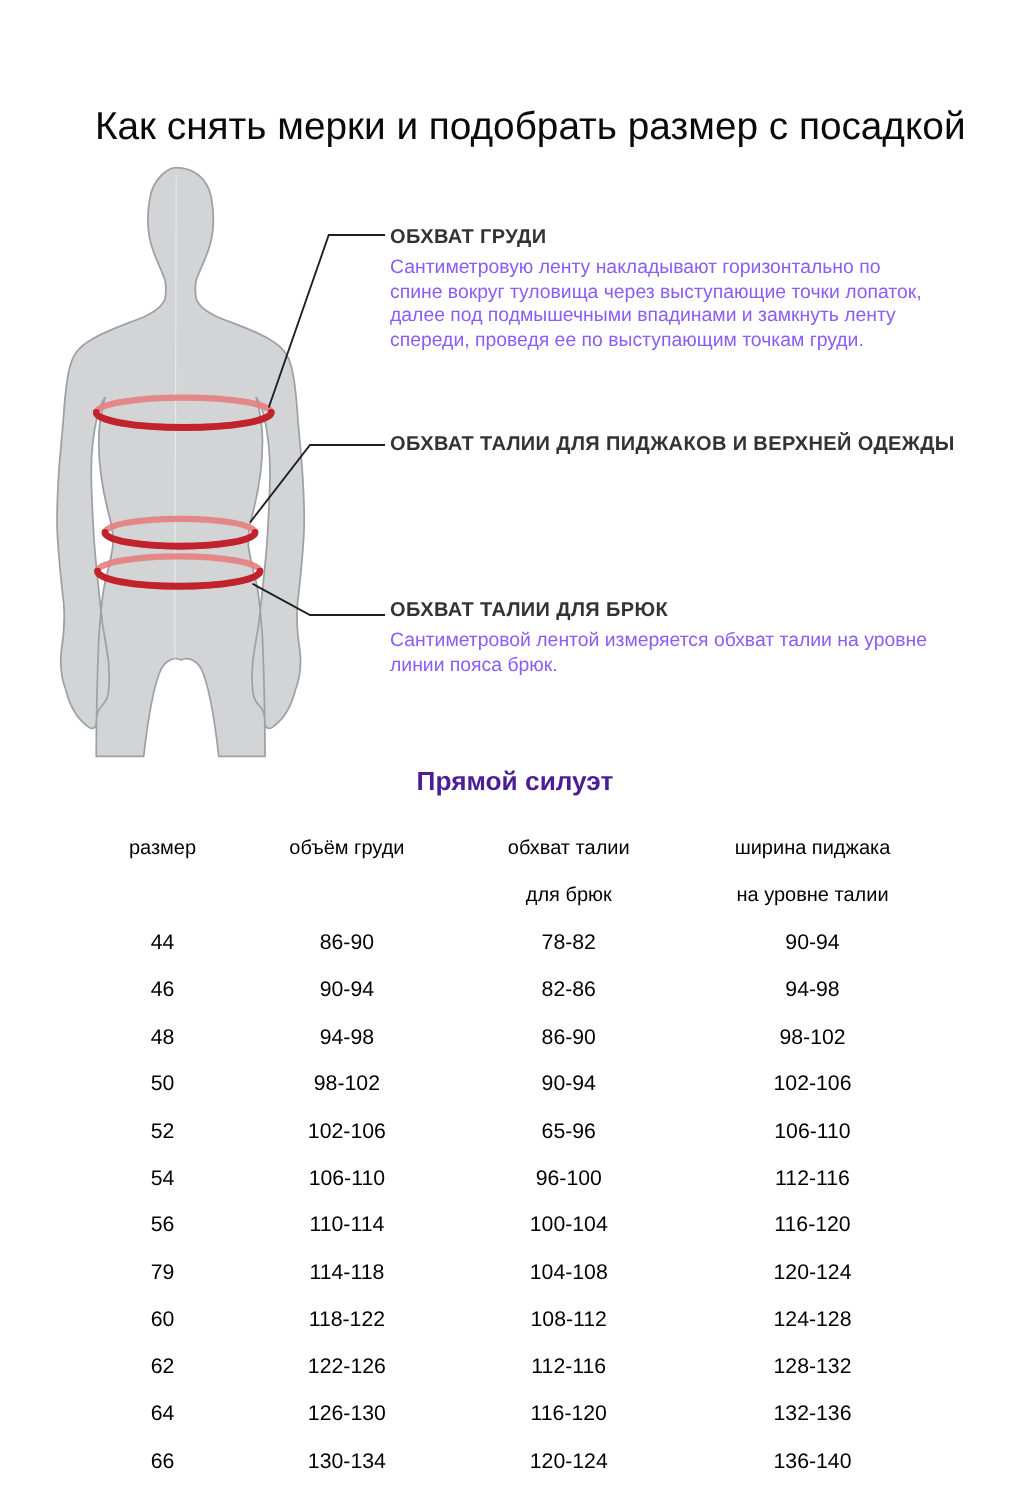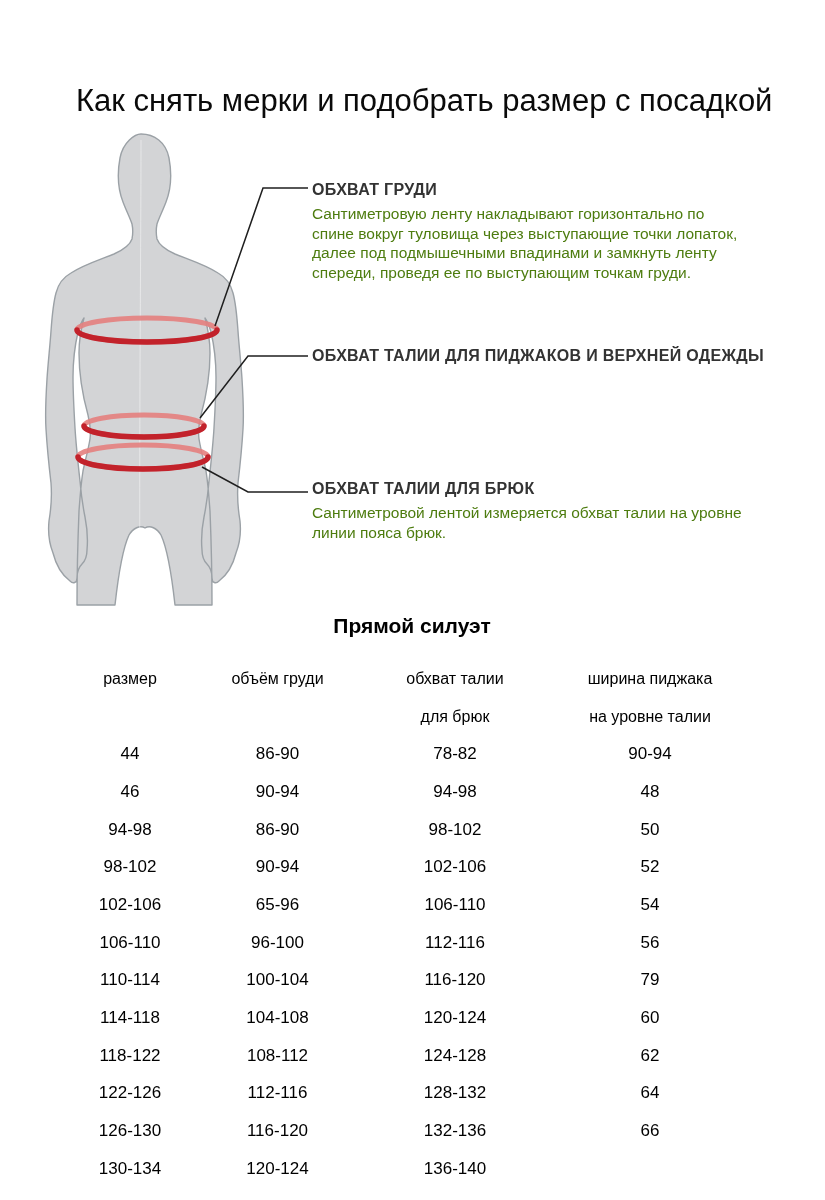--- a/index.html
+++ b/index.html
@@ -11,28 +11,28 @@
     position:absolute;left:76px;top:83px;font-size:31px;font-weight:400;
     white-space:nowrap;color:#0a0a0a;letter-spacing:0;
   }
   .figure-wrap{position:absolute;left:20px;top:130px;width:290px;height:480px;}
   .sec-heading{
     position:absolute;left:312px;font-size:16px;font-weight:700;color:#333;
     white-space:nowrap;letter-spacing:.3px;
   }
   .sec-body{
     position:absolute;left:312px;width:475px;font-size:15.5px;line-height:19.5px;
-    white-space:pre-line;color:#4d7c0f;
+    white-space:pre-line;color:#8b5cf6;
   }
   .h1{top:181px;} .b1{top:204px;}
   .h2{top:347px;} .b2{top:371px;}
   .h3{top:480px;} .b3{top:503px;}
   .table-title{
     position:absolute;left:262px;top:614px;width:300px;text-align:center;
-    font-size:21px;font-weight:700;color:#000000;
+    font-size:21px;font-weight:700;color:#4c1d95;
   }
   .size-table{
     position:absolute;left:60px;top:660px;width:685px;
     display:grid;grid-template-columns:140px 155px 200px 190px;
     grid-auto-rows:37.7px;align-items:center;text-align:center;
   }
   .size-table .hcell{font-size:16px;}
   .size-table .h2a{grid-column:3;}
   .size-table .h2b{grid-column:4;}
   .size-table .cell{font-size:17px;}
@@ -129,20 +129,21 @@
     <div class="hcell h2a">для брюк</div>
     <div class="hcell h2b">на уровне талии</div>
 
     <div class="cell">44</div>
     <div class="cell">86-90</div>
     <div class="cell">78-82</div>
     <div class="cell">90-94</div>
 
     <div class="cell">46</div>
     <div class="cell">90-94</div>
+    <div class="cell">82-86</div>
     <div class="cell">94-98</div>
 
     <div class="cell">48</div>
     <div class="cell">94-98</div>
     <div class="cell">86-90</div>
     <div class="cell">98-102</div>
 
     <div class="cell">50</div>
     <div class="cell">98-102</div>
     <div class="cell">90-94</div>

